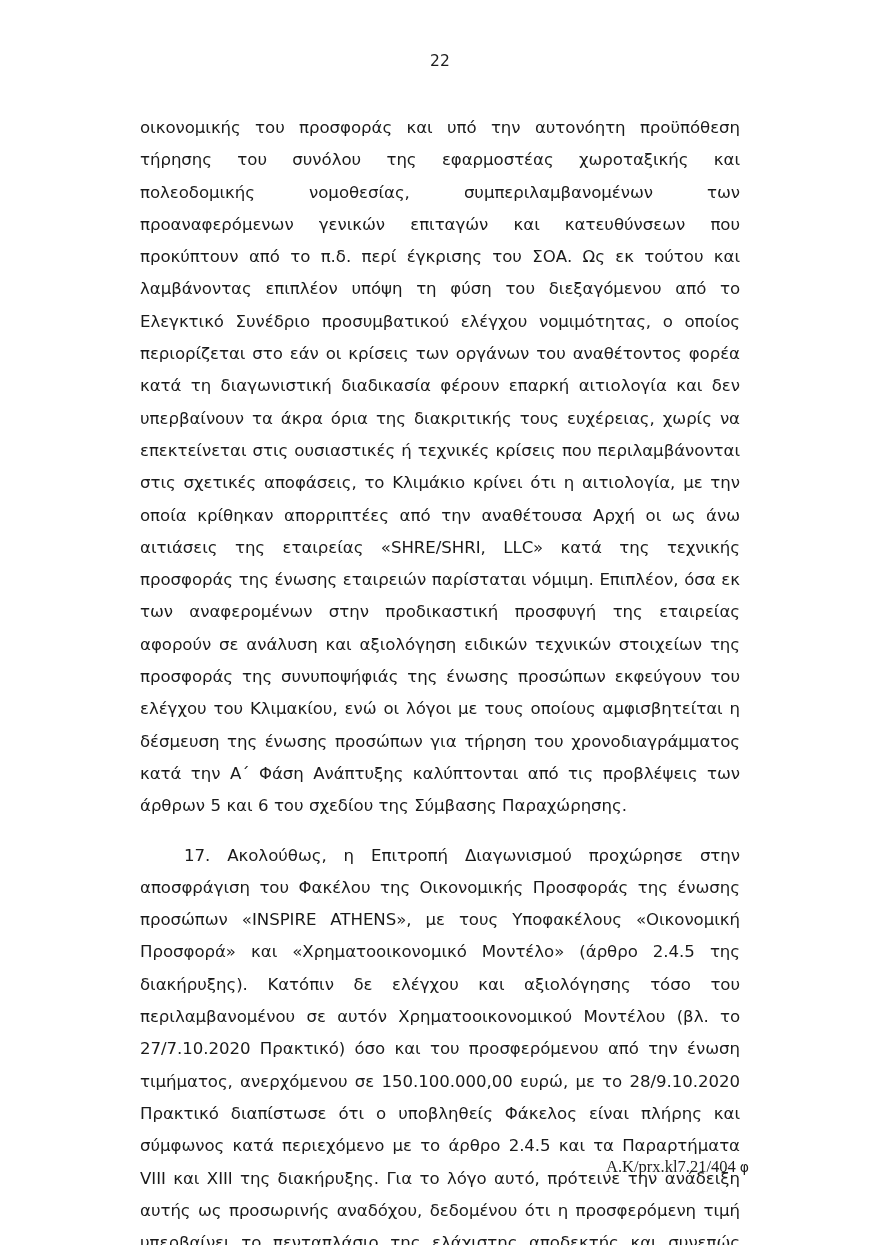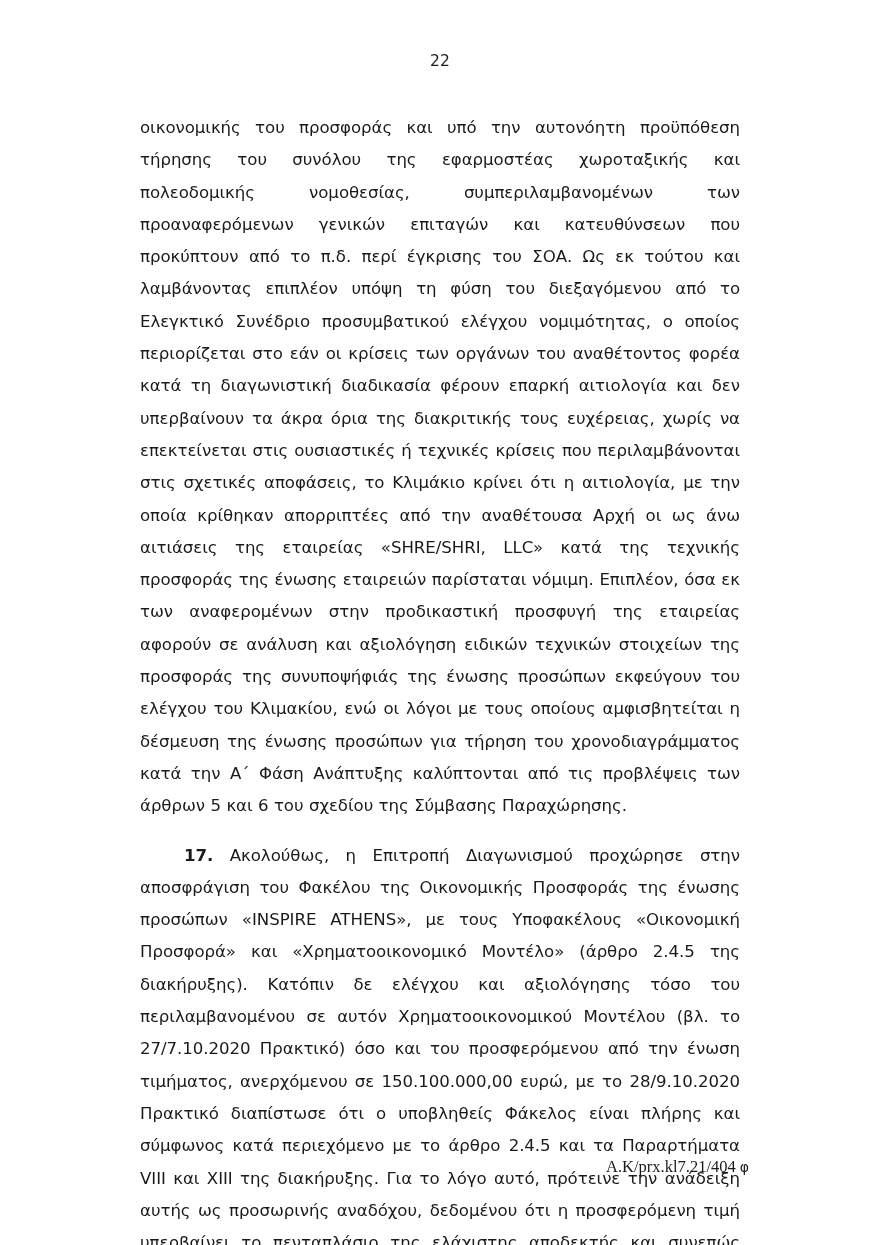--- a/index.html
+++ b/index.html
@@ -57,21 +57,21 @@
 
   .para + .para {
     margin-top: 17px;
   }
 
   .para-indent {
     text-indent: 44px;
   }
 
   .num-label {
-    font-weight: bold;
+    font-weight: normal;
   }
 
   .footer {
     position: absolute;
     top: 1157px;
     left: 0;
     width: 880px;
     text-align: right;
     padding-right: 131px;
     box-sizing: border-box;

